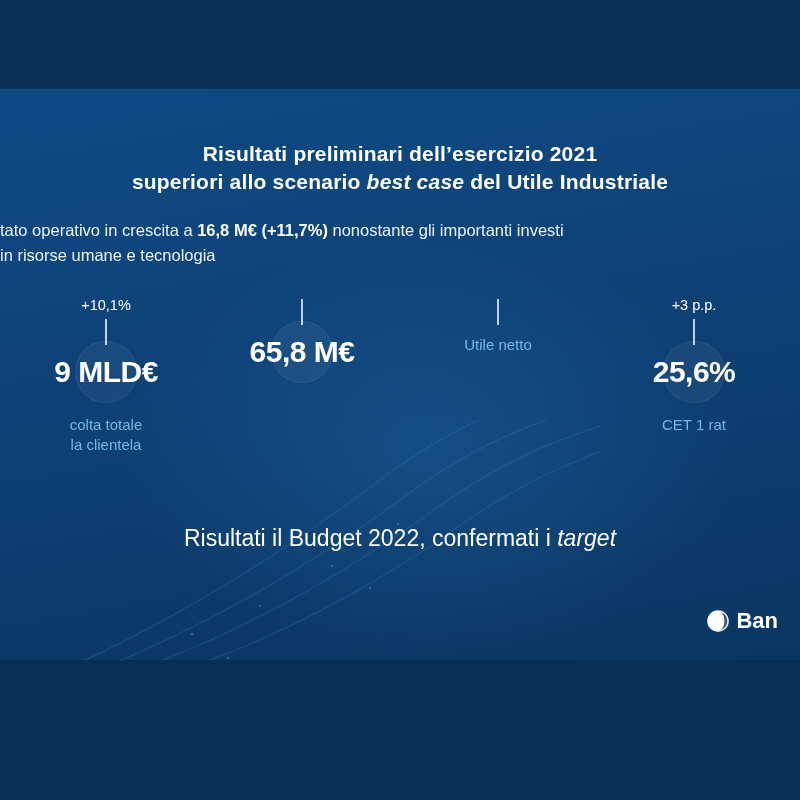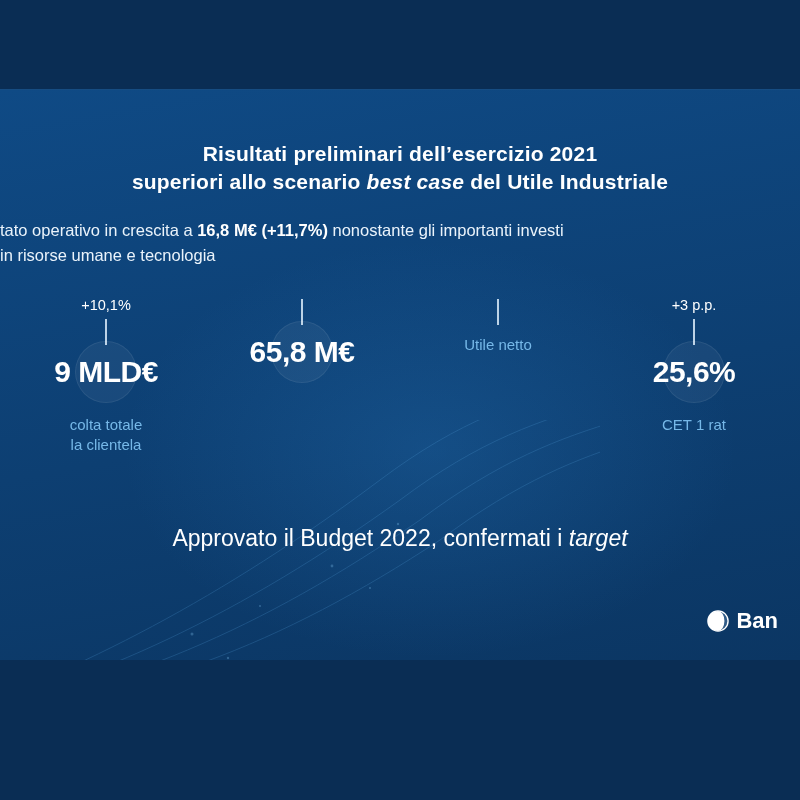--- a/index.html
+++ b/index.html
@@ -259,21 +259,21 @@
         <div class="kpi-valwrap">
           <div class="kpi-circle"></div>
           <div class="kpi-value">25,6%</div>
         </div>
         <div class="kpi-label">CET 1 rat</div>
       </div>
 
     </div>
 
     <div class="footline">
-      <div><span>Approvato il Budget 2022, confermati i </span><span class="it">target</span></div>
+      <div><span>Risultati il Budget 2022, confermati i </span><span class="it">target</span></div>
     </div>
 
     <div class="brand">
       <svg class="brand-mark" viewBox="0 0 24 24">
         <circle cx="12" cy="12" r="11" fill="#ffffff"></circle>
         <path d="M12 1 A11 11 0 0 1 12 23 A7 11 0 0 0 12 1 Z" fill="#0d3f72" opacity=".85"></path>
         <circle cx="12" cy="12" r="11" fill="none" stroke="#ffffff" stroke-width="1.5"></circle>
       </svg>
       <span>Ban</span>
     </div>

